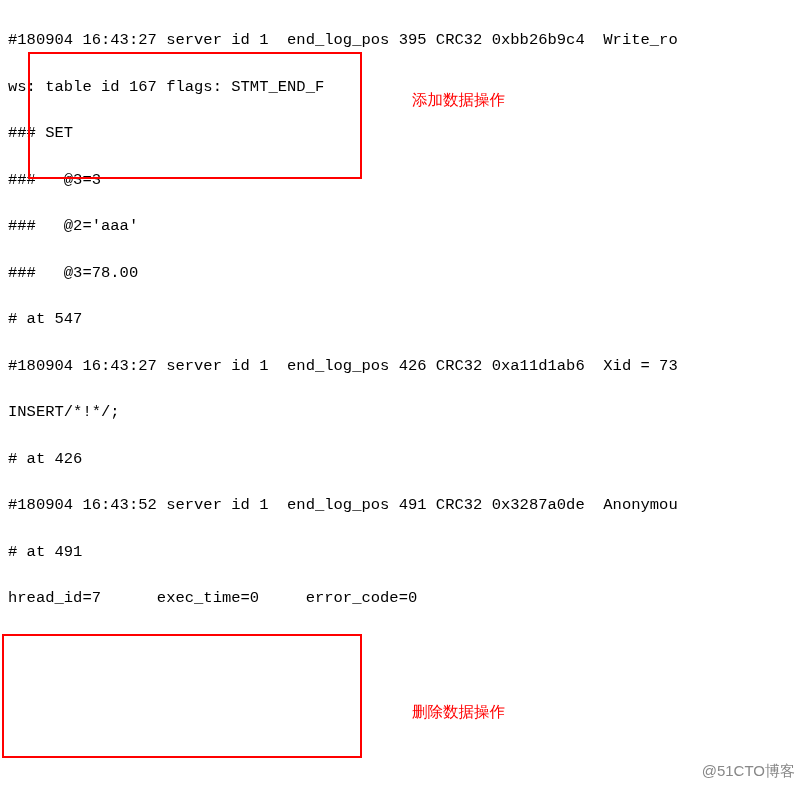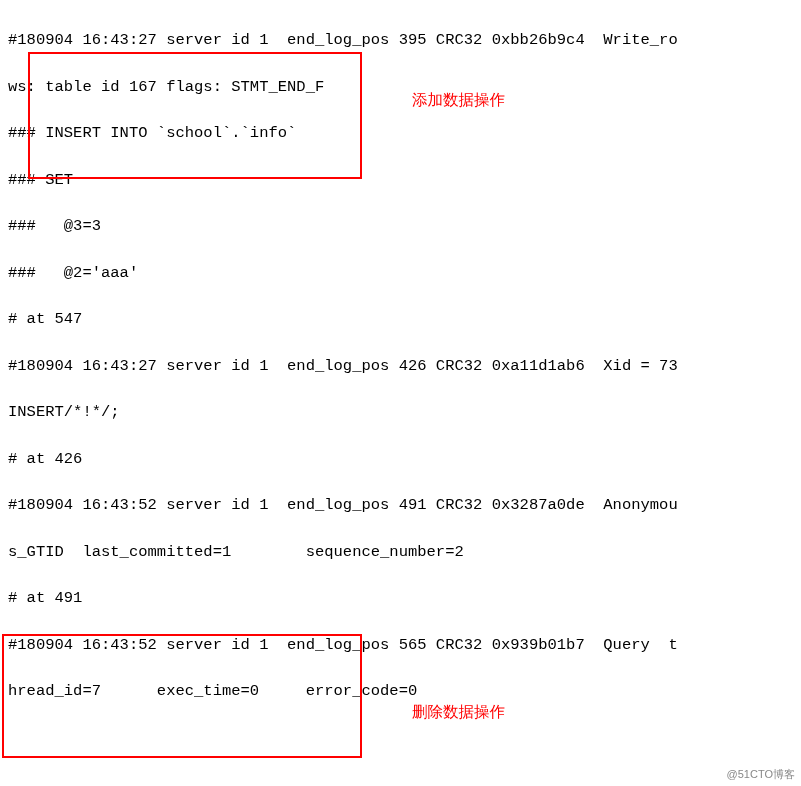--- a/index.html
+++ b/index.html
@@ -54,42 +54,40 @@
     }
     .label2 {
       left: 412px;
       top: 700px;
     }
     .watermark {
       position: absolute;
       bottom: 4px;
       right: 6px;
       color: #888888;
-      font-size: 11px;
+      font-size: 15px;
       font-family: "Microsoft YaHei", sans-serif;
     }
   </style>
 </head>
 <body>
 
 <div class="content">
 <div class="line">#180904 16:43:27 server id 1  end_log_pos 395 CRC32 0xbb26b9c4  Write_ro</div>
 <div class="line">ws: table id 167 flags: STMT_END_F</div>
-<div class="line">### INSERT INTO `school`.`info`</div>
 <div class="line">### SET</div>
 <div class="line">###   @3=3</div>
 <div class="line">###   @2='aaa'</div>
+<div class="line">###   @3=78.00</div>
 <div class="line"># at 547</div>
 <div class="line">#180904 16:43:27 server id 1  end_log_pos 426 CRC32 0xa11d1ab6  Xid = 73</div>
 <div class="line">INSERT/*!*/;</div>
 <div class="line"># at 426</div>
 <div class="line">#180904 16:43:52 server id 1  end_log_pos 491 CRC32 0x3287a0de  Anonymou</div>
-<div class="line">s_GTID  last_committed=1        sequence_number=2</div>
 <div class="line"># at 491</div>
-<div class="line">#180904 16:43:52 server id 1  end_log_pos 565 CRC32 0x939b01b7  Query  t</div>
 <div class="line">hread_id=7      exec_time=0     error_code=0</div>
 
 
 
 
 
 
 
 
 

